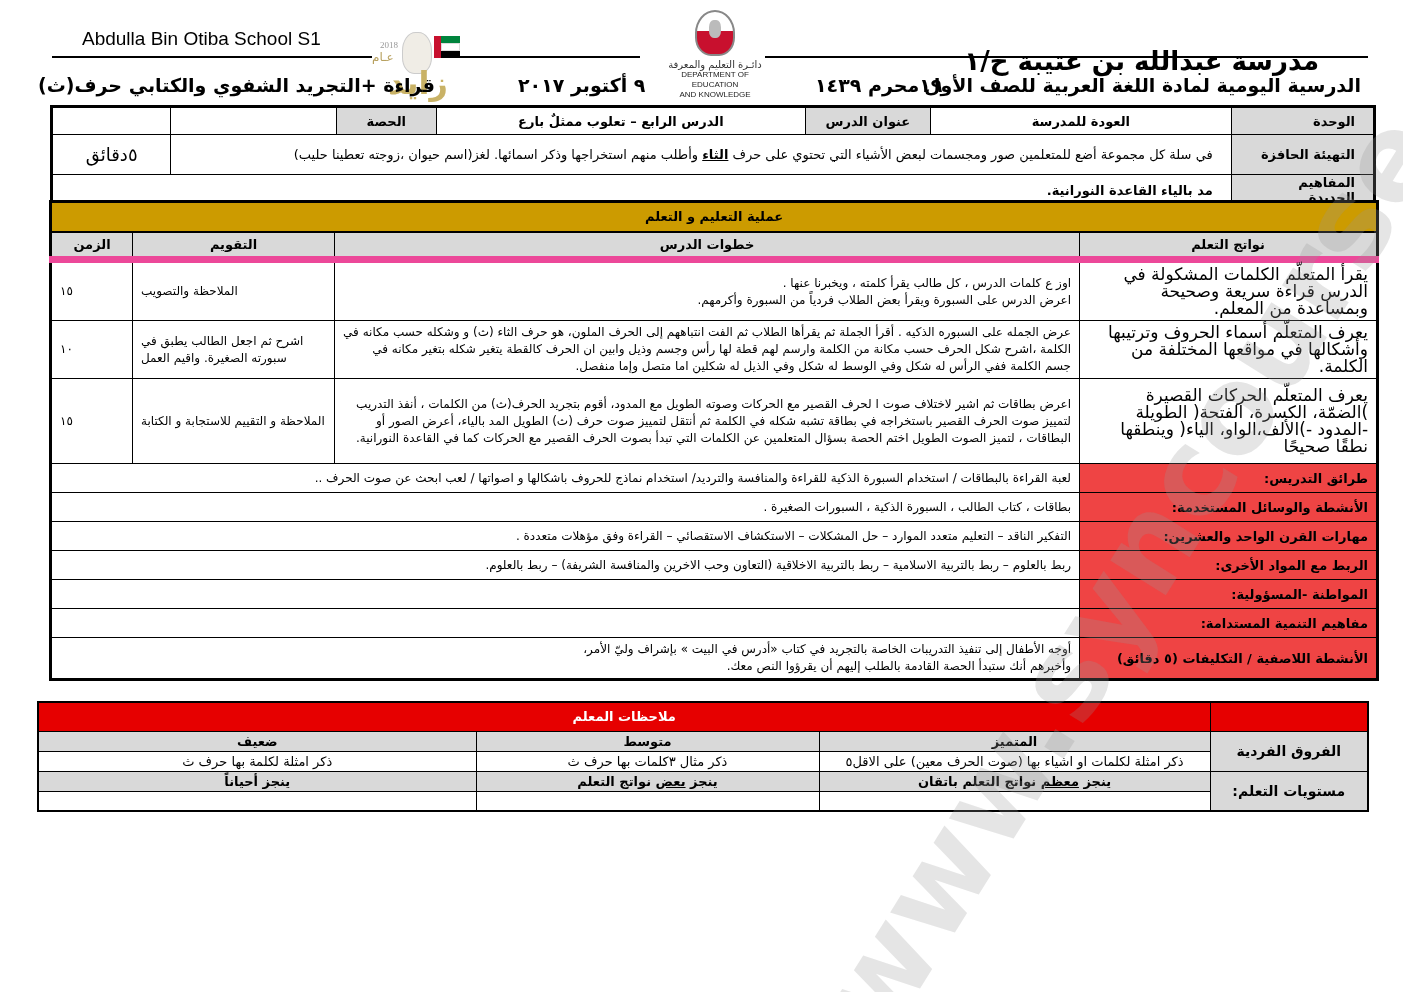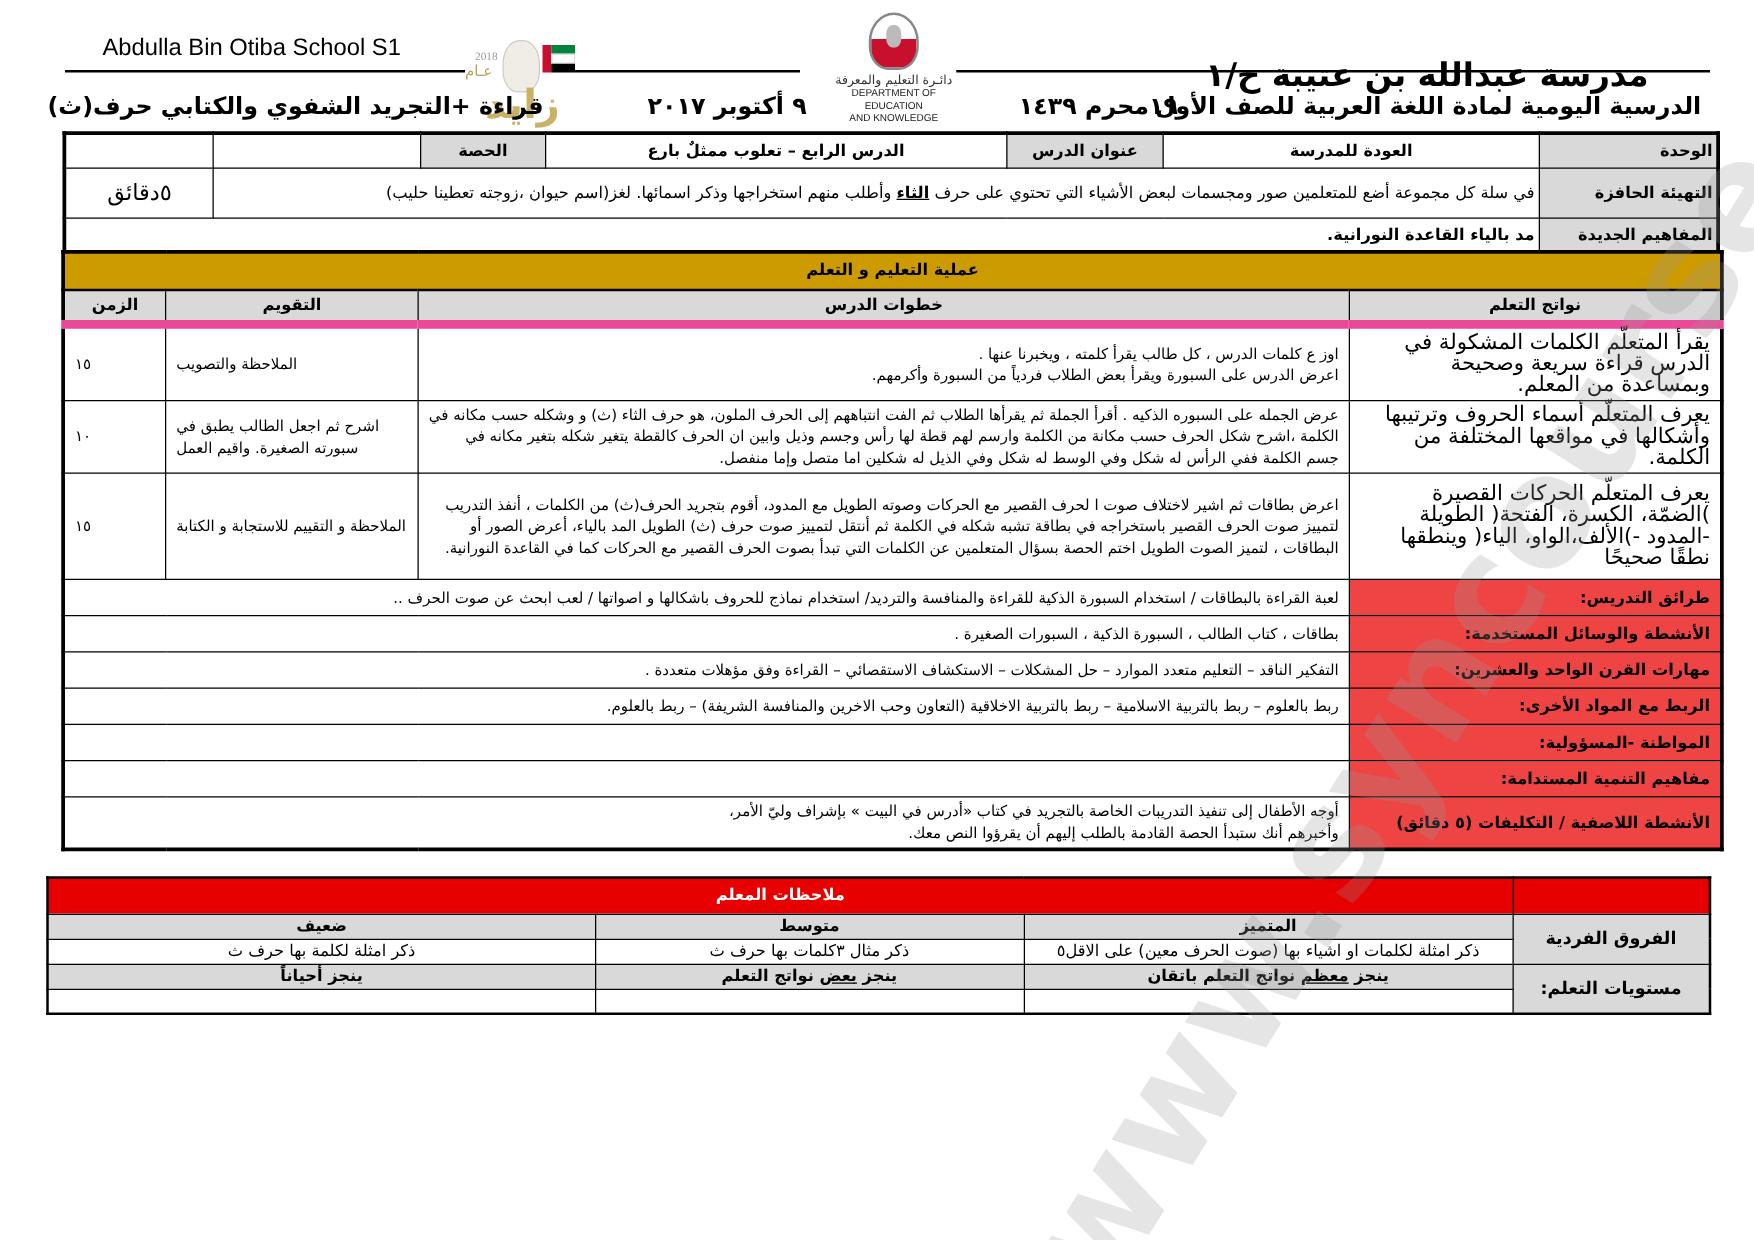--- a/index.html
+++ b/index.html
@@ -34,21 +34,21 @@
   .sub { position: absolute; top: 74px; font-size: 19px; font-weight: bold; direction: rtl; }
   .sub.title { right: 42px; }
   .sub.hijri { left: 815px; }
   .sub.greg { left: 518px; }
   .sub.topic { left: 38px; }
 
   
   table { border-collapse: collapse; position: absolute; direction: rtl; table-layout: fixed; }
   td, th { border: 1px solid #000; font-weight: normal; vertical-align: middle; }
   .t1 { left: 50px; top: 105px; width: 1326px; border: 3px solid #000; }
-  .t1 td { height: 28px; font-size: 13px; padding: 0 3px; }
+  .t1 td { height: 28px; font-size: 13px; padding: 0 18px; }
   .t1 td.lbl { background: #d9d9d9; font-weight: bold; }
   .t1 .center { text-align: center; }
 
   .t2 { left: 49px; top: 200px; width: 1327px; border: 3px solid #000; }
   .t2 td { font-size: 12px; padding: 3px 8px; line-height: 17px; }
   .t2 .gold { background: #cc9b00; font-weight: bold; text-align: center; height: 30px; font-size: 13px; }
   .t2 .gh { background: #d9d9d9; font-weight: bold; text-align: center; height: 28px; font-size: 13px; border-top: 2px solid #000; border-bottom: 7px solid #ec4899; }
   .t2 .outc { font-size: 17px; line-height: 17px; }
   .t2 .c { text-align: left; }
   .t2 .lbl { background: #ef4444; font-weight: bold; font-size: 13px; height: 28px; }

